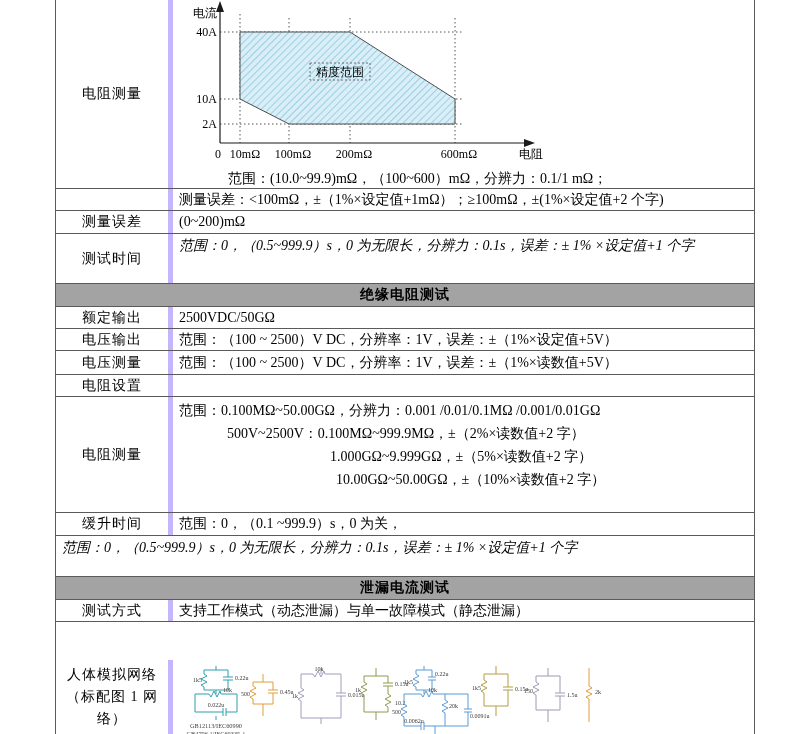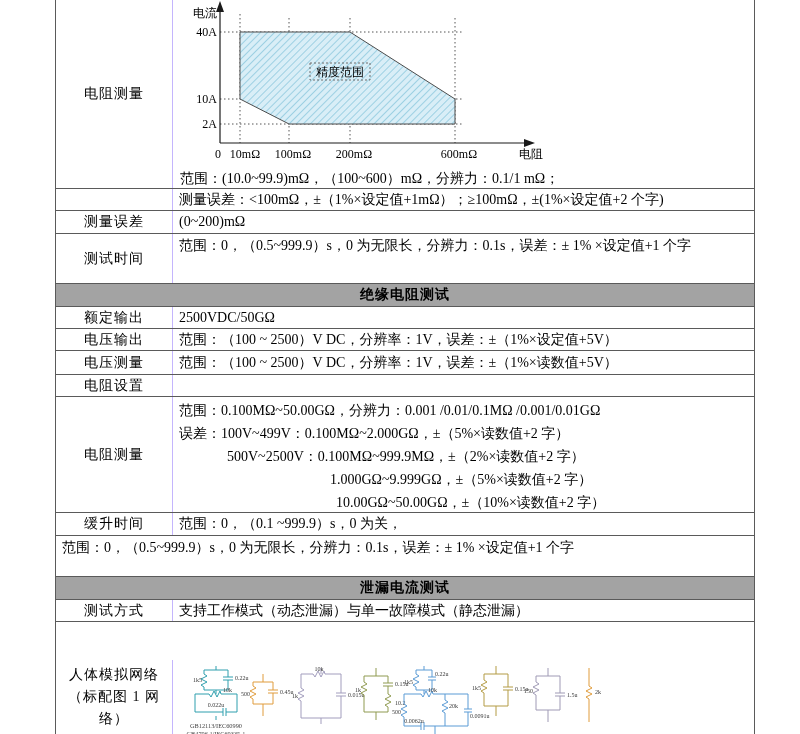--- a/index.html
+++ b/index.html
@@ -2,32 +2,32 @@
 <html><head>
 <meta charset="utf-8">
 <style>
   html,body{margin:0;padding:0;}
   body{width:800px;height:734px;background:#ffffff;overflow:hidden;
        font-family:"Liberation Serif","DejaVu Serif",serif;color:#000;}
   .page{position:relative;width:800px;height:734px;background:#fff;}
   .spec-table{position:absolute;left:55px;top:0;width:700px;box-sizing:border-box;
       border-left:1px solid #5a5a5a;border-right:1px solid #5a5a5a;font-size:14px;}
   .row{display:flex;box-sizing:border-box;border-bottom:1px solid #5a5a5a;}
-  .lbl{width:117px;box-sizing:border-box;border-right:1px solid #c4b5fd;
+  .lbl{width:117px;box-sizing:border-box;border-right:5px solid #c4b5fd;
       display:flex;align-items:center;justify-content:center;text-align:center;
       flex:none;letter-spacing:1px;}
   .val{flex:1;box-sizing:border-box;padding:0 6px;display:flex;align-items:center;min-width:0;}
   .val.block{display:block;padding-top:2px;}
   .section{box-sizing:border-box;height:23px;background:#a3a3a3;border-bottom:1px solid #5a5a5a;
       display:flex;align-items:center;justify-content:center;font-weight:bold;letter-spacing:1px;}
   .h189{height:189px}.h22{height:22px}.h23{height:23px}.h50{height:50px}
   .h24{height:24px}.h116{height:116px}.h41{height:41px}.h112{height:112px}
   .chartcell{display:block;padding:0 0 0 6px;}
-  .chart-caption{line-height:26px;padding-left:1px;}
-  .wrap2{line-height:20px;padding-top:4px;}
+  .chart-caption{line-height:26px;padding-left:1px;margin-left:48px;}
+  .wrap2{line-height:20px;padding-top:4px;font-style:italic;}
   .r9line{line-height:23px;white-space:nowrap;}
   .ind1{padding-left:48px;} .ind2{padding-left:151px;} .ind3{padding-left:157px;}
   .toplbl{align-items:flex-start;padding-top:4px;line-height:22px;}
   svg text{font-family:"Liberation Serif","DejaVu Serif",serif;}
   .ax{stroke:#1a1a1a;stroke-width:1.2;fill:none;}
   .grid{stroke:#555;stroke-width:1;stroke-dasharray:1.5,2.5;fill:none;}
   .ckt-val{font-size:6px;fill:#3a3a3a;}
   .ckt-lbl{font-size:6.3px;fill:#444;}
   .chart-txt{font-size:12px;fill:#000;}
 </style>
@@ -113,21 +113,20 @@
   </div>
 
   <div class="row h22">
     <div class="lbl">电阻设置</div>
   </div>
 
   <div class="row h116">
     <div class="lbl">电阻测量</div>
     <div class="val block">
       <div class="r9line">范围：0.100MΩ~50.00GΩ，分辨力：0.001 /0.01/0.1MΩ /0.001/0.01GΩ</div>
-      <div class="r9line">误差：100V~499V：0.100MΩ~2.000GΩ，±（5%×读数值+2 字）</div>
       <div class="r9line ind1">500V~2500V：0.100MΩ~999.9MΩ，±（2%×读数值+2 字）</div>
       <div class="r9line ind2">1.000GΩ~9.999GΩ，±（5%×读数值+2 字）</div>
       <div class="r9line ind3">10.00GΩ~50.00GΩ，±（10%×读数值+2 字）</div>
     </div>
   </div>
 
   <div class="row h23">
     <div class="lbl">缓升时间</div>
     <div class="val">范围：0，（0.1 ~999.9）s，0 为关，</div>
   </div>

